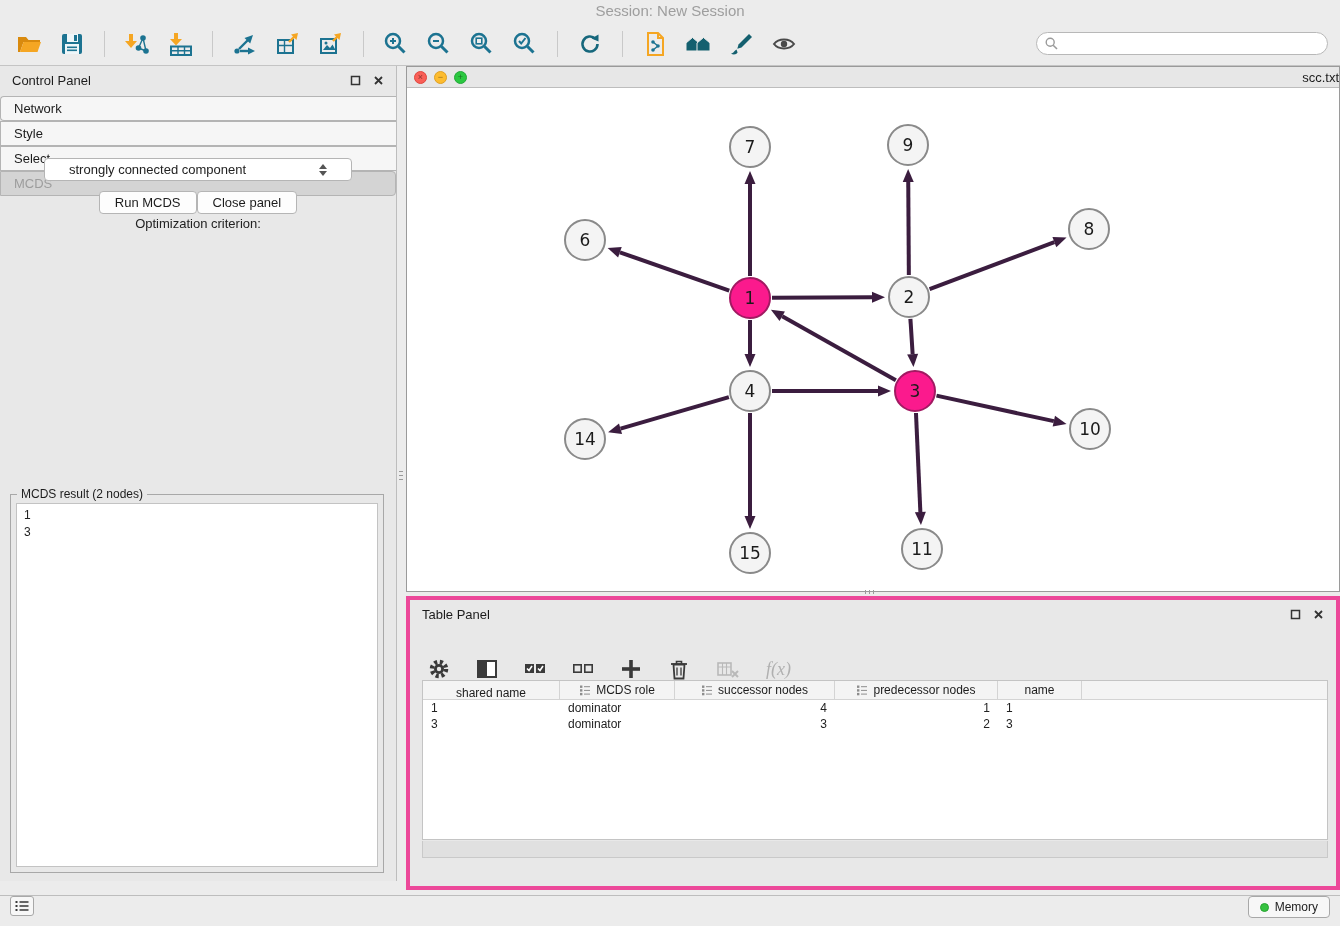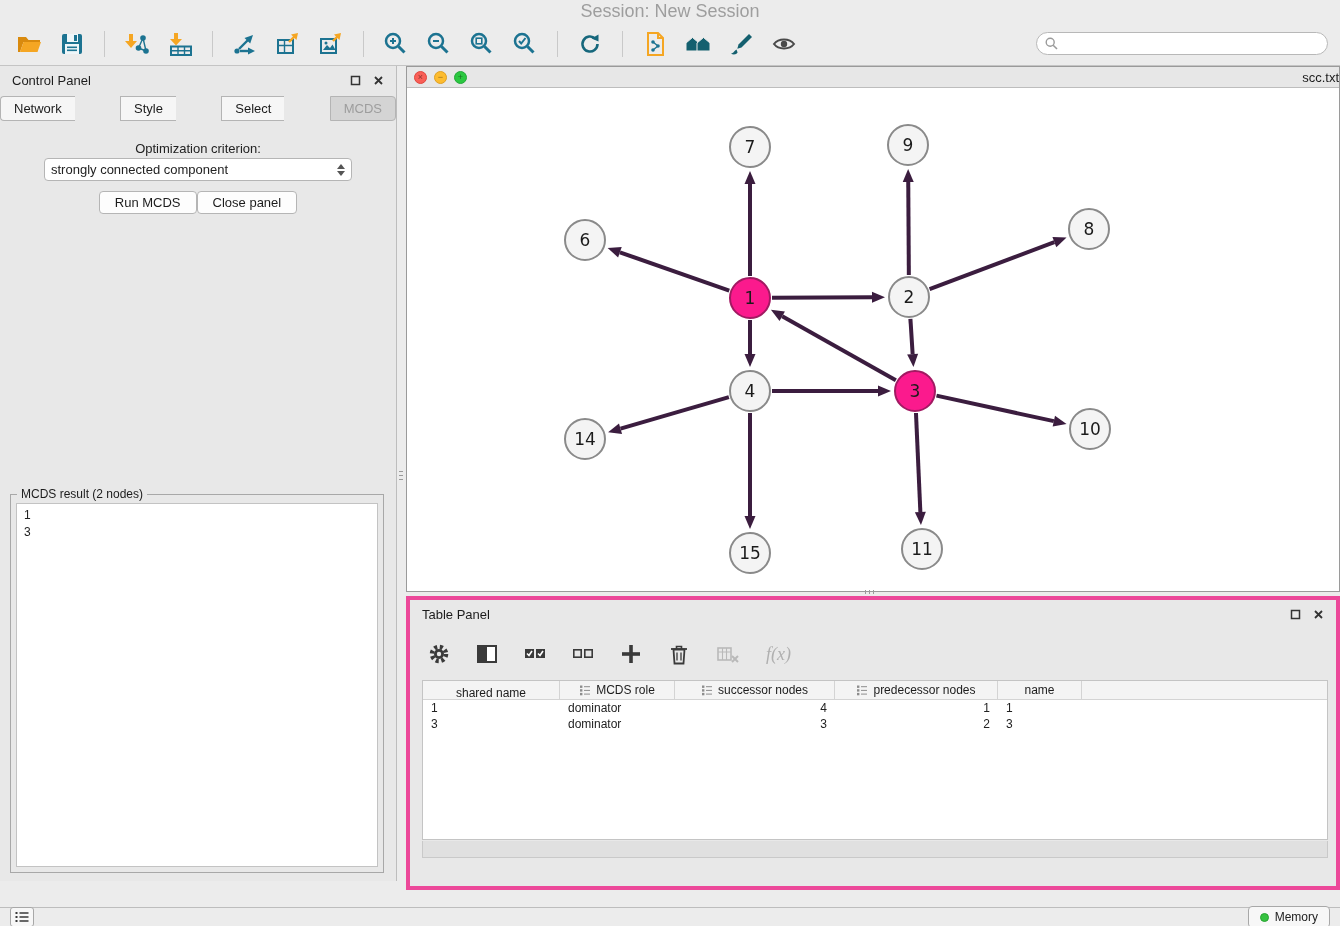--- a/index.html
+++ b/index.html
@@ -1,43 +1,43 @@
 <!DOCTYPE html>
 <html><head>
 <meta charset="utf-8">
 <style>
   * { margin:0; padding:0; box-sizing:border-box; }
   html,body { width:1340px; height:926px; }
   body { font-family:"Liberation Sans", sans-serif; background:#ececec; position:relative; overflow:hidden; color:#222; }
   #app { position:absolute; inset:0; }
 
   
-  .titlebar { position:absolute; top:0; left:0; right:0; height:22px; text-align:center; font-size:18px; color:#9e9e9e; line-height:22px; }
+  .titlebar { position:absolute; top:0; left:0; right:0; height:22px; text-align:center; font-size:15px; color:#9e9e9e; line-height:22px; }
 
   
   .toolbar { position:absolute; top:22px; left:0; right:0; height:44px; display:flex; align-items:center; padding:0 12px; gap:9px; border-bottom:1px solid #c4c4c4; }
   .tb-btn { width:34px; height:34px; display:flex; align-items:center; justify-content:center; cursor:default; }
   .tb-sep { width:1px; height:26px; background:#c9c9c9; margin:0 6px; }
   .search { margin-left:auto; width:292px; height:23px; border:1px solid #b8b8b8; border-radius:12px; background:#fff; display:flex; align-items:center; padding:0 8px; gap:5px; }
   .search input { border:none; outline:none; flex:1; font-size:12px; background:transparent; font-family:"Liberation Sans",sans-serif; }
 
   
   .panel-header { height:28px; display:flex; align-items:center; padding:0 12px; font-size:13px; color:#1c1c1c; }
   .win-icons { margin-left:auto; display:flex; gap:12px; align-items:center; }
-  .seg-tabs { display:flex; justify-content:space-between; }
+  .seg-tabs { display:flex; justify-content:flex-end;flex-direction:column; }
   .seg-tab { padding:4px 13px; font-size:13px; background:#f6f6f6; border:1px solid #b4b4b4; border-right:none; color:#1c1c1c; cursor:default; }
   .seg-tab:first-child { border-radius:4px 0 0 4px; }
   .seg-tab:last-child { border-radius:0 4px 4px 0; border-right:1px solid #b4b4b4; }
   .seg-tab.active { background:#d4d4d4; color:#9d9d9d; }
 
   
   .control-panel { position:absolute; left:0; top:66px; width:397px; height:815px; background:#e8e8e8; border-right:1px solid #bdbdbd; }
   .cp-tabs { margin-top:2px; }
   .opt-label { text-align:center; font-size:13px; margin-top:20px; }
-  .criterion-select { position:absolute; left:44px; top:92px; width:308px; height:23px; background:#fff; border:1px solid #b5b5b5; border-radius:4px; font-size:13px; display:flex; align-items:center; padding:0 6px; }
+  .criterion-select { position:absolute; left:44px; top:92px; width:308px; height:23px; background:#fff; border:1px solid #b5b5b5; border-radius:4px; font-size:13px; display:flex; align-items:center; padding:0 24px; }
   .criterion-select .sel-text { flex:1; }
   .select-arrows { display:flex; flex-direction:column; gap:2px; align-items:center; padding-left:6px; }
   .tri-up { width:0; height:0; border-left:4px solid transparent; border-right:4px solid transparent; border-bottom:5px solid #555; }
   .tri-down { width:0; height:0; border-left:4px solid transparent; border-right:4px solid transparent; border-top:5px solid #555; }
   .cp-buttons { position:absolute; top:125px; left:0; right:0; display:flex; justify-content:center; gap:0; }
   .btn { background:#fdfdfd; border:1px solid #b5b5b5; border-radius:4px; font-size:13px; padding:3px 15px; color:#1c1c1c; cursor:default; }
   .result-fieldset { position:absolute; left:10px; right:12px; top:428px; bottom:8px; border:1px solid #a8a8a8; }
   .result-legend { position:absolute; top:-8px; left:6px; background:#e8e8e8; font-size:12px; padding:0 4px; color:#1c1c1c; }
   .result-box { position:absolute; left:5px; right:5px; top:8px; bottom:5px; background:#fff; border:1px solid #c3c3c3; font-size:12px; padding:3px 7px; white-space:pre; line-height:1.45; overflow:auto; }
 
@@ -48,40 +48,40 @@
   .light { width:13px; height:13px; border-radius:50%; display:flex; align-items:center; justify-content:center; font-size:9px; line-height:1; color:rgba(0,0,0,.45); cursor:default; }
   .light.red   { background:#f95f57; border:1px solid #df453d; }
   .light.yellow{ background:#fdbc2f; border:1px solid #dfa023; }
   .light.green { background:#2bc840; border:1px solid #24a73a; }
   .nw-title { position:absolute; left:0; right:0; text-align:right; font-size:13px; color:#1c1c1c; }
   #net-svg { display:block; }
   #net-svg text { font-family:"DejaVu Sans", sans-serif; }
 
   
   .table-panel { position:absolute; left:406px; top:596px; width:934px; height:294px; background:#e8e8e8; border:4px solid #ec4899; }
-  .tp-toolbar { height:52px; display:flex; align-items:center; gap:26px; padding:0 18px; }
+  .tp-toolbar { height:52px; display:flex; align-items:flex-end; gap:26px; padding:0 18px; }
   .tp-tool { display:flex; align-items:center; justify-content:center; cursor:default; }
   .fx-label { font-family:"Liberation Serif", serif; font-style:italic; font-size:18px; color:#b0b0b0; }
   .tbl { position:absolute; left:12px; right:8px; top:80px; bottom:46px; background:#fff; border:1px solid #c4c4c4; overflow:hidden; }
   .tbl-header { display:flex; height:19px; background:#f4f4f4; border-bottom:1px solid #d4d4d4; font-size:12px; }
   .th { display:flex; align-items:center; justify-content:center; gap:5px; border-right:1px solid #d4d4d4; color:#1c1c1c; }
   .tr { display:flex; height:16px; font-size:12px; align-items:center; }
   .td { padding:0 8px; overflow:hidden; white-space:nowrap; }
   .c0 { width:137px;flex-direction:column; } .c1 { width:115px; } .c2 { width:160px; } .c3 { width:163px; } .c4 { width:84px; }
   .tbl-footer-strip { position:absolute; left:12px; right:8px; bottom:28px; height:17px; background:#e0e0e0; border:1px solid #c9c9c9; border-top:none; }
   .tp-tabs { position:absolute; left:0; right:0; bottom:5px; }
 
   
   .v-handle { position:absolute; left:398px; top:462px; width:6px; height:26px; display:flex; flex-direction:column; gap:3px; justify-content:center; align-items:center; }
   .v-handle i { width:4px; height:1px; background:#9a9a9a; }
   .h-handle { position:absolute; left:856px; top:589px; width:26px; height:6px; display:flex; gap:3px; justify-content:center; align-items:center; }
   .h-handle i { width:1px; height:4px; background:#9a9a9a; }
 
   
-  .status-bar { position:absolute; left:0; right:0; bottom:0; height:19px; background:#ececec; border-top:1px solid #bdbdbd; display:flex; align-items:center; padding:0 10px; }
+  .status-bar { position:absolute; left:0; right:0; bottom:0; height:31px; background:#ececec; border-top:1px solid #bdbdbd; display:flex; align-items:flex-start; padding:0 10px; }
   .status-list-btn { width:24px; height:20px; border:1px solid #a8a8a8; border-radius:3px; background:#f7f7f7; display:flex; align-items:center; justify-content:center; cursor:default; }
   .memory-btn { margin-left:auto; height:22px; border:1px solid #a8a8a8; border-radius:4px; background:#f7f7f7; display:flex; align-items:center; gap:6px; padding:0 11px; font-size:12px; cursor:default; }
   .mem-dot { width:9px; height:9px; border-radius:50%; background:#35c13f; border:1px solid #28a332; }
 </style>
 </head>
 <body>
 
 <div id="app">
 
   <div class="titlebar">

